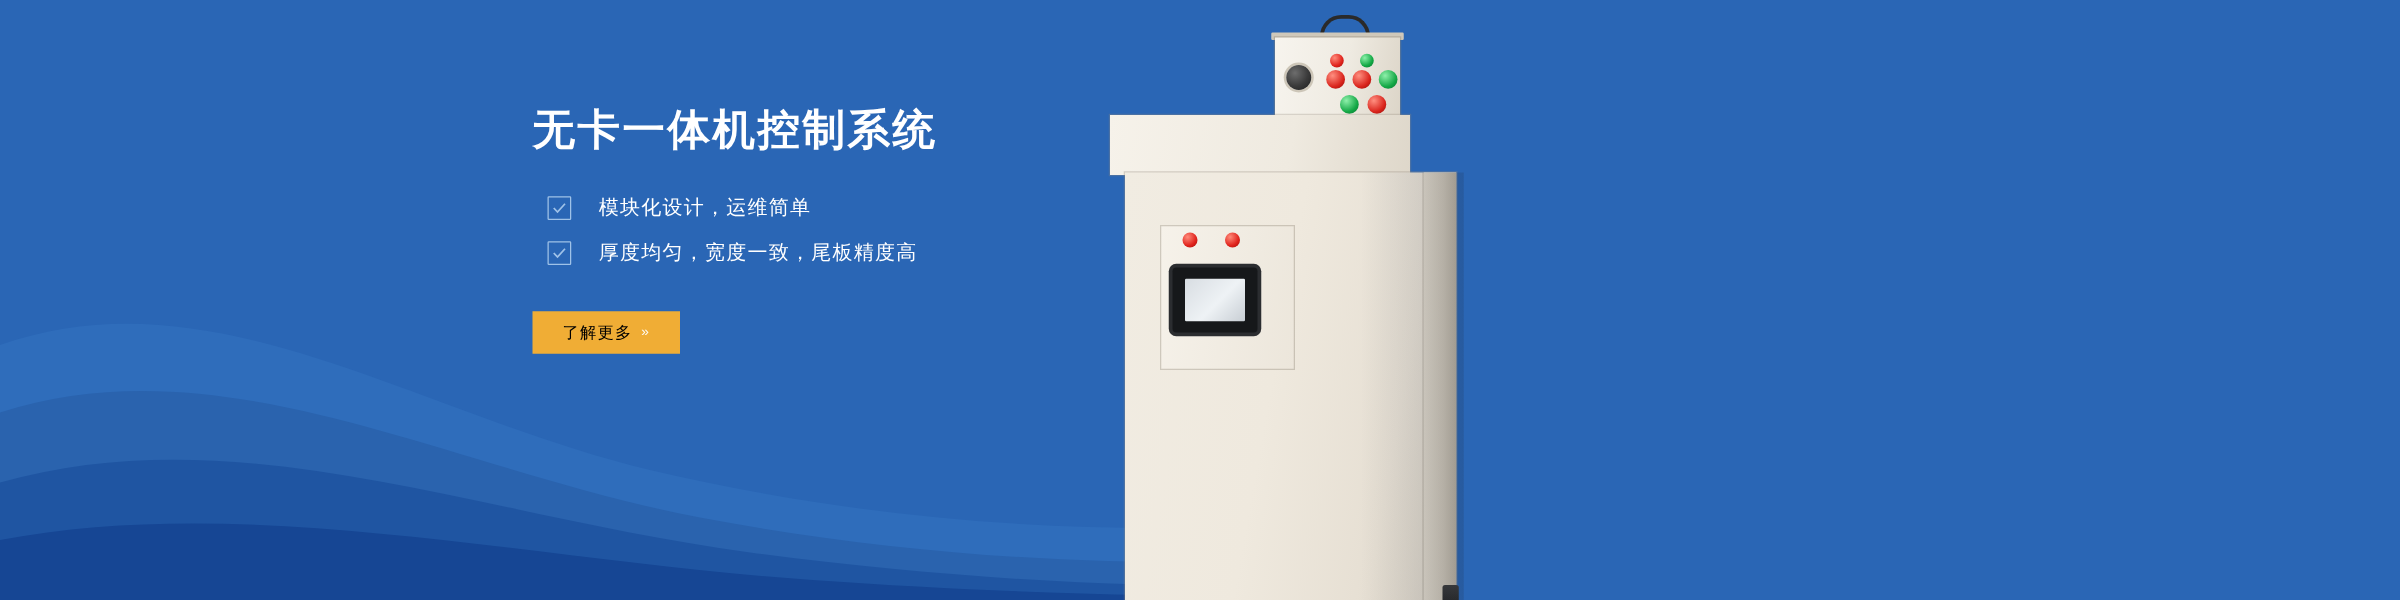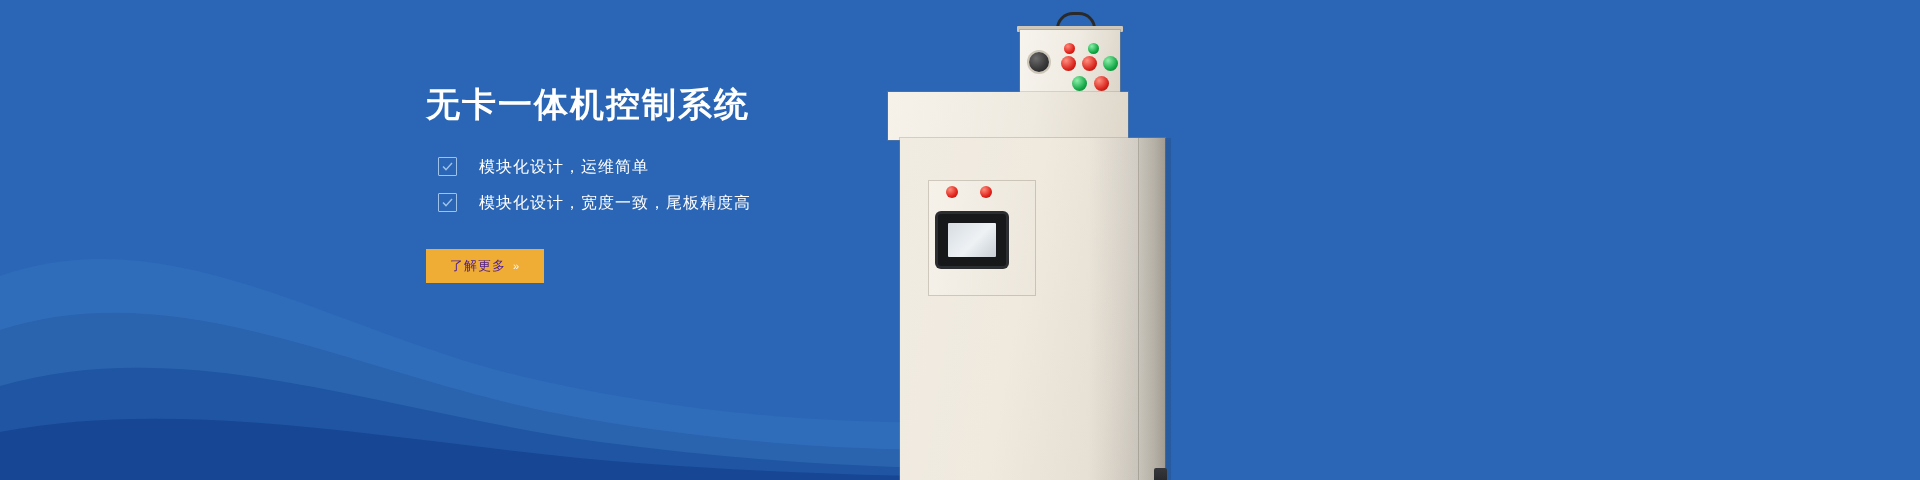--- a/index.html
+++ b/index.html
@@ -36,21 +36,21 @@
   .check-box svg{display:block;}
   .feature-text{
     font-size:16px;color:#ffffff;letter-spacing:1px;line-height:1;
   }
   .cta{
     margin-top:20px;display:inline-flex;align-items:center;justify-content:center;
     background:#f0ad35;color:#ffffff;
     width:118px;height:34px;border:0;cursor:pointer;
     font-family:inherit;font-size:13px;letter-spacing:1px;
   }
-  .cta .cta-label{color:#4c1d95;}
+  .cta .cta-label{color:#000000;}
   .cta .cta-arrow{margin-left:7px;font-size:11px;color:#ffffff;opacity:.95;}
 
   
   .product{
     position:absolute;left:860px;top:0;width:520px;height:480px;
   }
   
   .cabinet{
     position:absolute;left:40px;top:138px;width:265px;height:342px;
     background:linear-gradient(100deg,#f1ece2 0%,#efe9de 45%,#e6dfd3 78%,#d9d2c5 100%);
@@ -153,21 +153,21 @@
         <span class="feature-text">模块化设计，运维简单</span>
       </li>
 
 
       <li class="feature-item">
         <span class="check-box">
           <svg width="11" height="9" viewBox="0 0 11 9" aria-hidden="true">
             <polyline points="1,4.4 4,7.6 10,1" fill="none" stroke="#9fc2e8" stroke-width="1.4"></polyline>
           </svg>
         </span>
-        <span class="feature-text">模块化设计，宽度一致，尾板精度高</span>
+        <span class="feature-text">厚度均匀，宽度一致，尾板精度高</span>
       </li>
 
     </ul>
 
     <button class="cta">
       <span class="cta-label">了解更多</span>
       <span class="cta-arrow">»</span>
     </button>
 
   </div>

